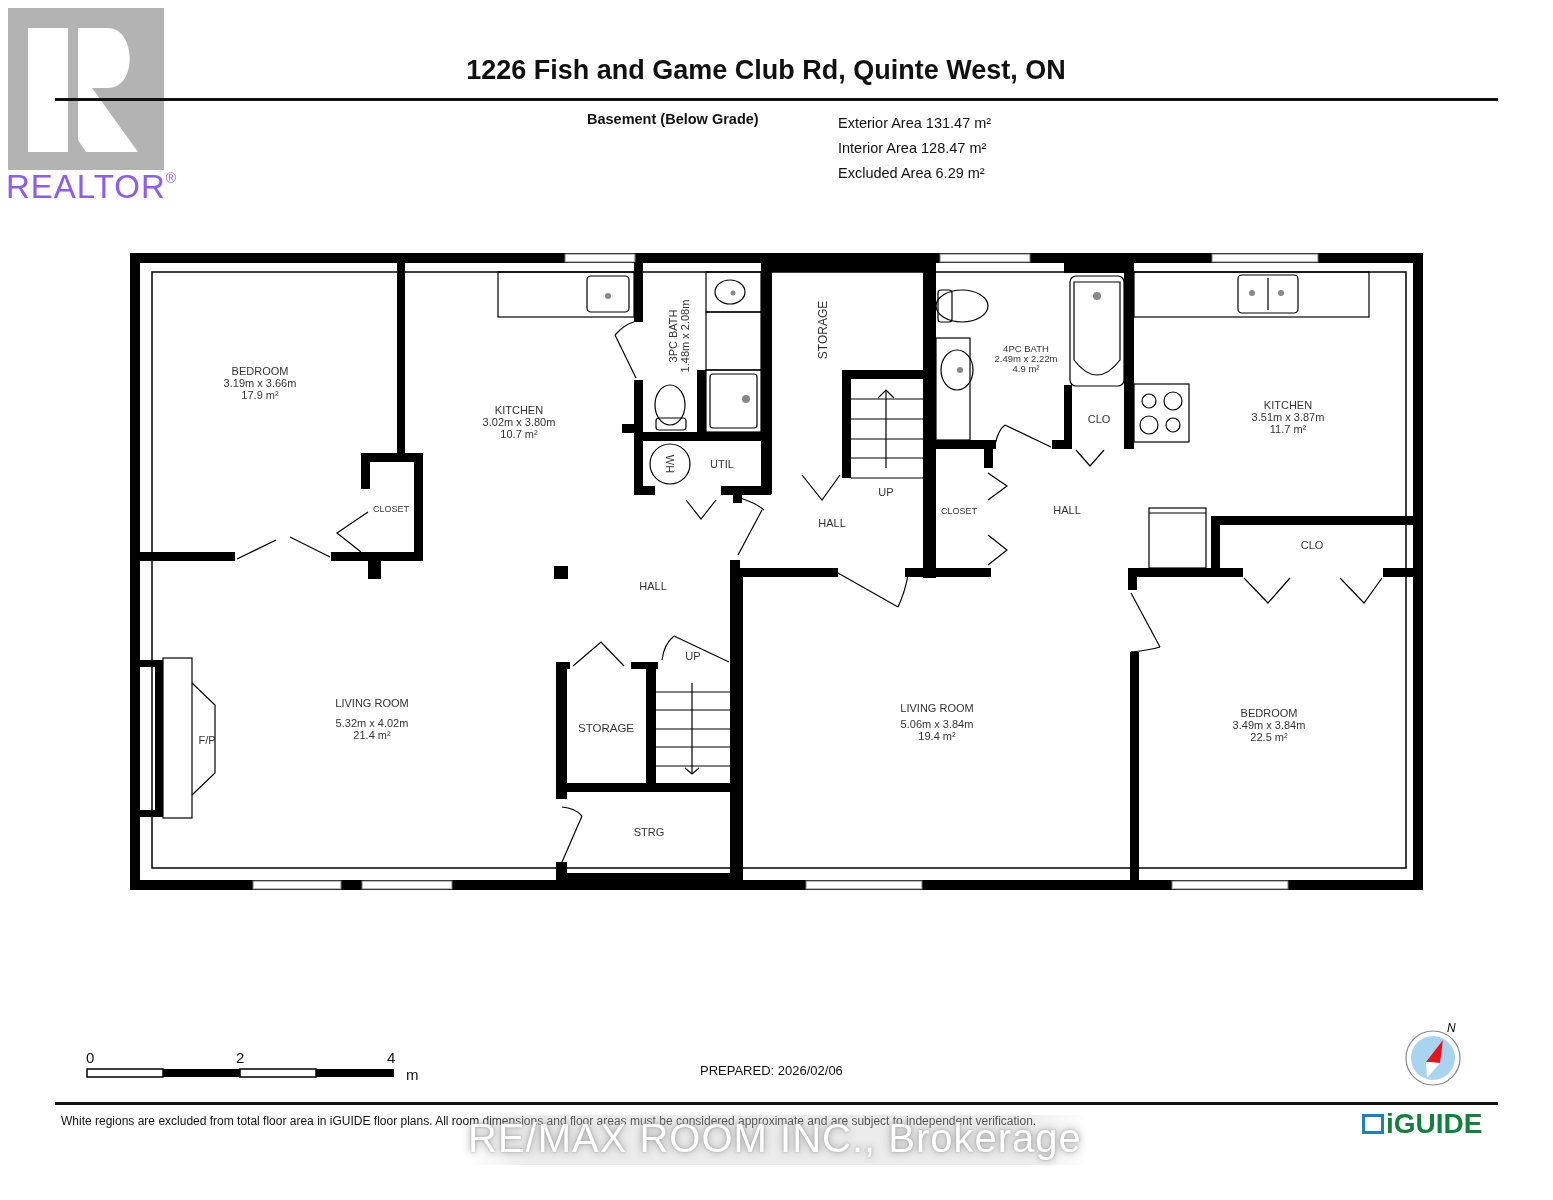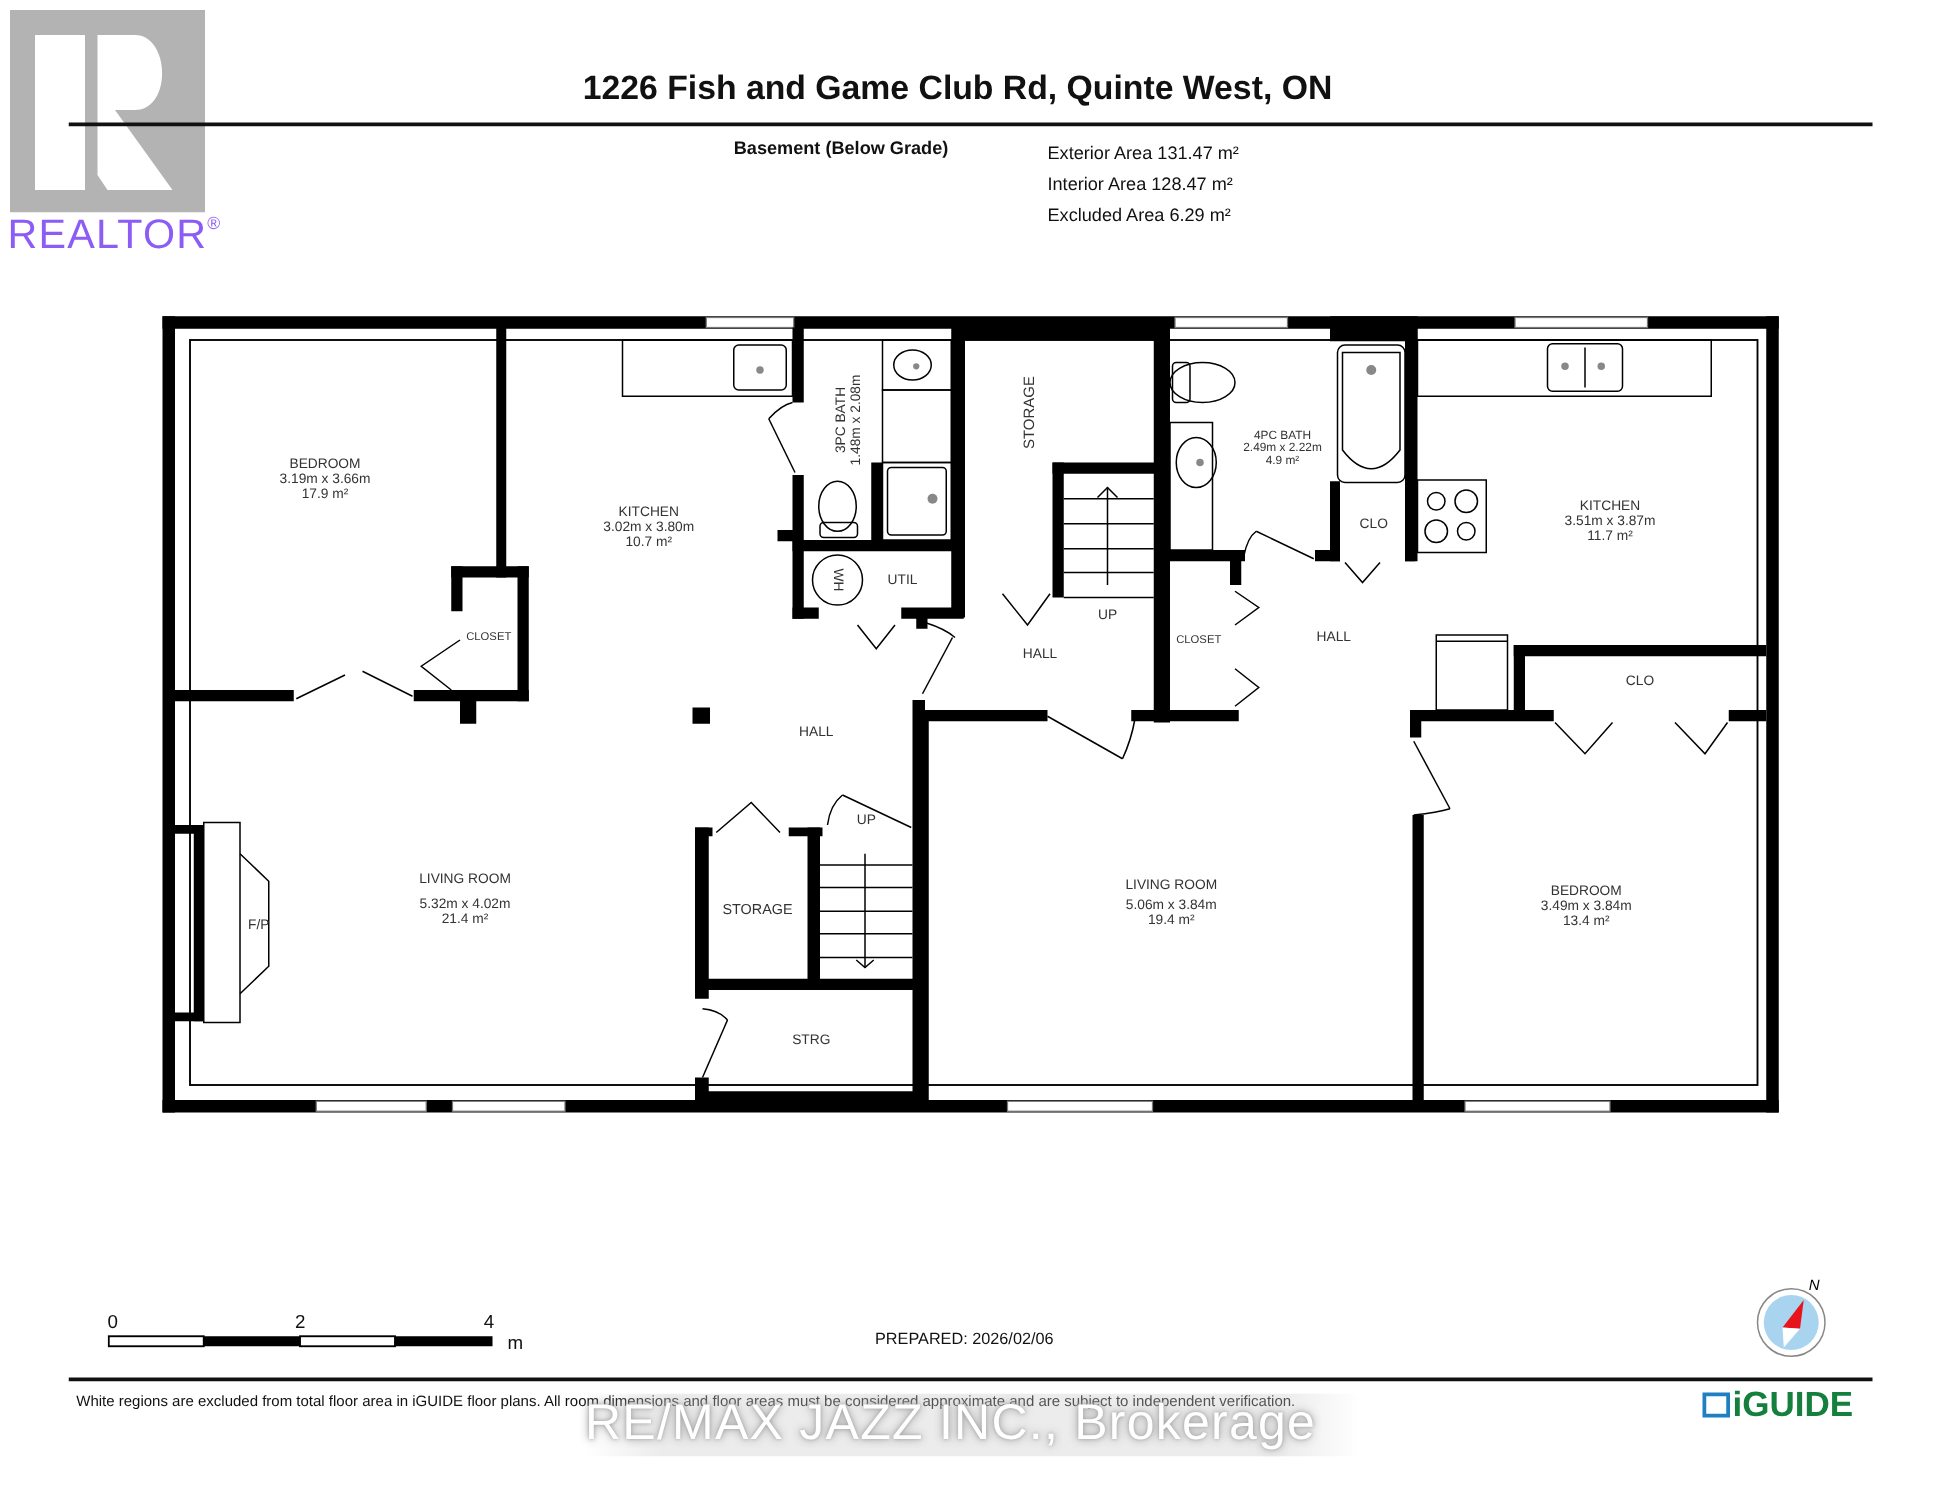--- a/index.html
+++ b/index.html
@@ -250,21 +250,21 @@
   <div>21.4 m²</div>
 </div>
 <div class="room-lbl" style="left:937px;top:702px;">
   <div style="margin-bottom:4px;">LIVING ROOM</div>
   <div>5.06m x 3.84m</div>
   <div>19.4 m²</div>
 </div>
 <div class="room-lbl" style="left:1269px;top:707px;">
   <div>BEDROOM</div>
   <div>3.49m x 3.84m</div>
-  <div>13.4 m²</div>
+  <div>22.5 m²</div>
 </div>
 
 <div class="room-lbl" style="left:391px;top:503px;font-size:9px;">CLOSET</div>
 <div class="room-lbl" style="left:722px;top:458px;">UTIL</div>
 <div class="room-lbl" style="left:670px;top:458px;transform:translateX(-50%) rotate(90deg);font-size:11px;">WH</div>
 <div class="room-lbl" style="left:653px;top:580px;">HALL</div>
 <div class="room-lbl" style="left:832px;top:517px;">HALL</div>
 <div class="room-lbl" style="left:1067px;top:504px;">HALL</div>
 <div class="room-lbl" style="left:886px;top:486px;">UP</div>
 <div class="room-lbl" style="left:693px;top:650px;">UP</div>
@@ -293,14 +293,14 @@
 <svg id="compass" class="abs" viewBox="0 0 70 72">
   <circle cx="33" cy="40" r="27" fill="#fff" stroke="#888" stroke-width="1.2"></circle>
   <circle cx="33" cy="40" r="22" fill="#a9d4f0"></circle>
   <polygon points="43,22 26,44 40,45" fill="#e8141c"></polygon>
   <polygon points="26,44 40,45 27,60" fill="#fff"></polygon>
   <text x="47" y="14" font-size="12" font-style="italic" font-family="Liberation Sans, sans-serif">N</text>
 </svg>
 
 <div class="abs hr-bottom"></div>
 <div id="disclaimer" class="abs">White regions are excluded from total floor area in iGUIDE floor plans. All room dimensions and floor areas must be considered approximate and are subject to independent verification.</div>
-<div id="watermark" class="abs">RE/MAX JAZZ INC., Brokerage</div>
+<div id="watermark" class="abs">RE/MAX ROOM INC., Brokerage</div>
 <div id="iguide" class="abs"><span class="box"></span><span>iGUIDE</span></div>
 
 </body></html>

